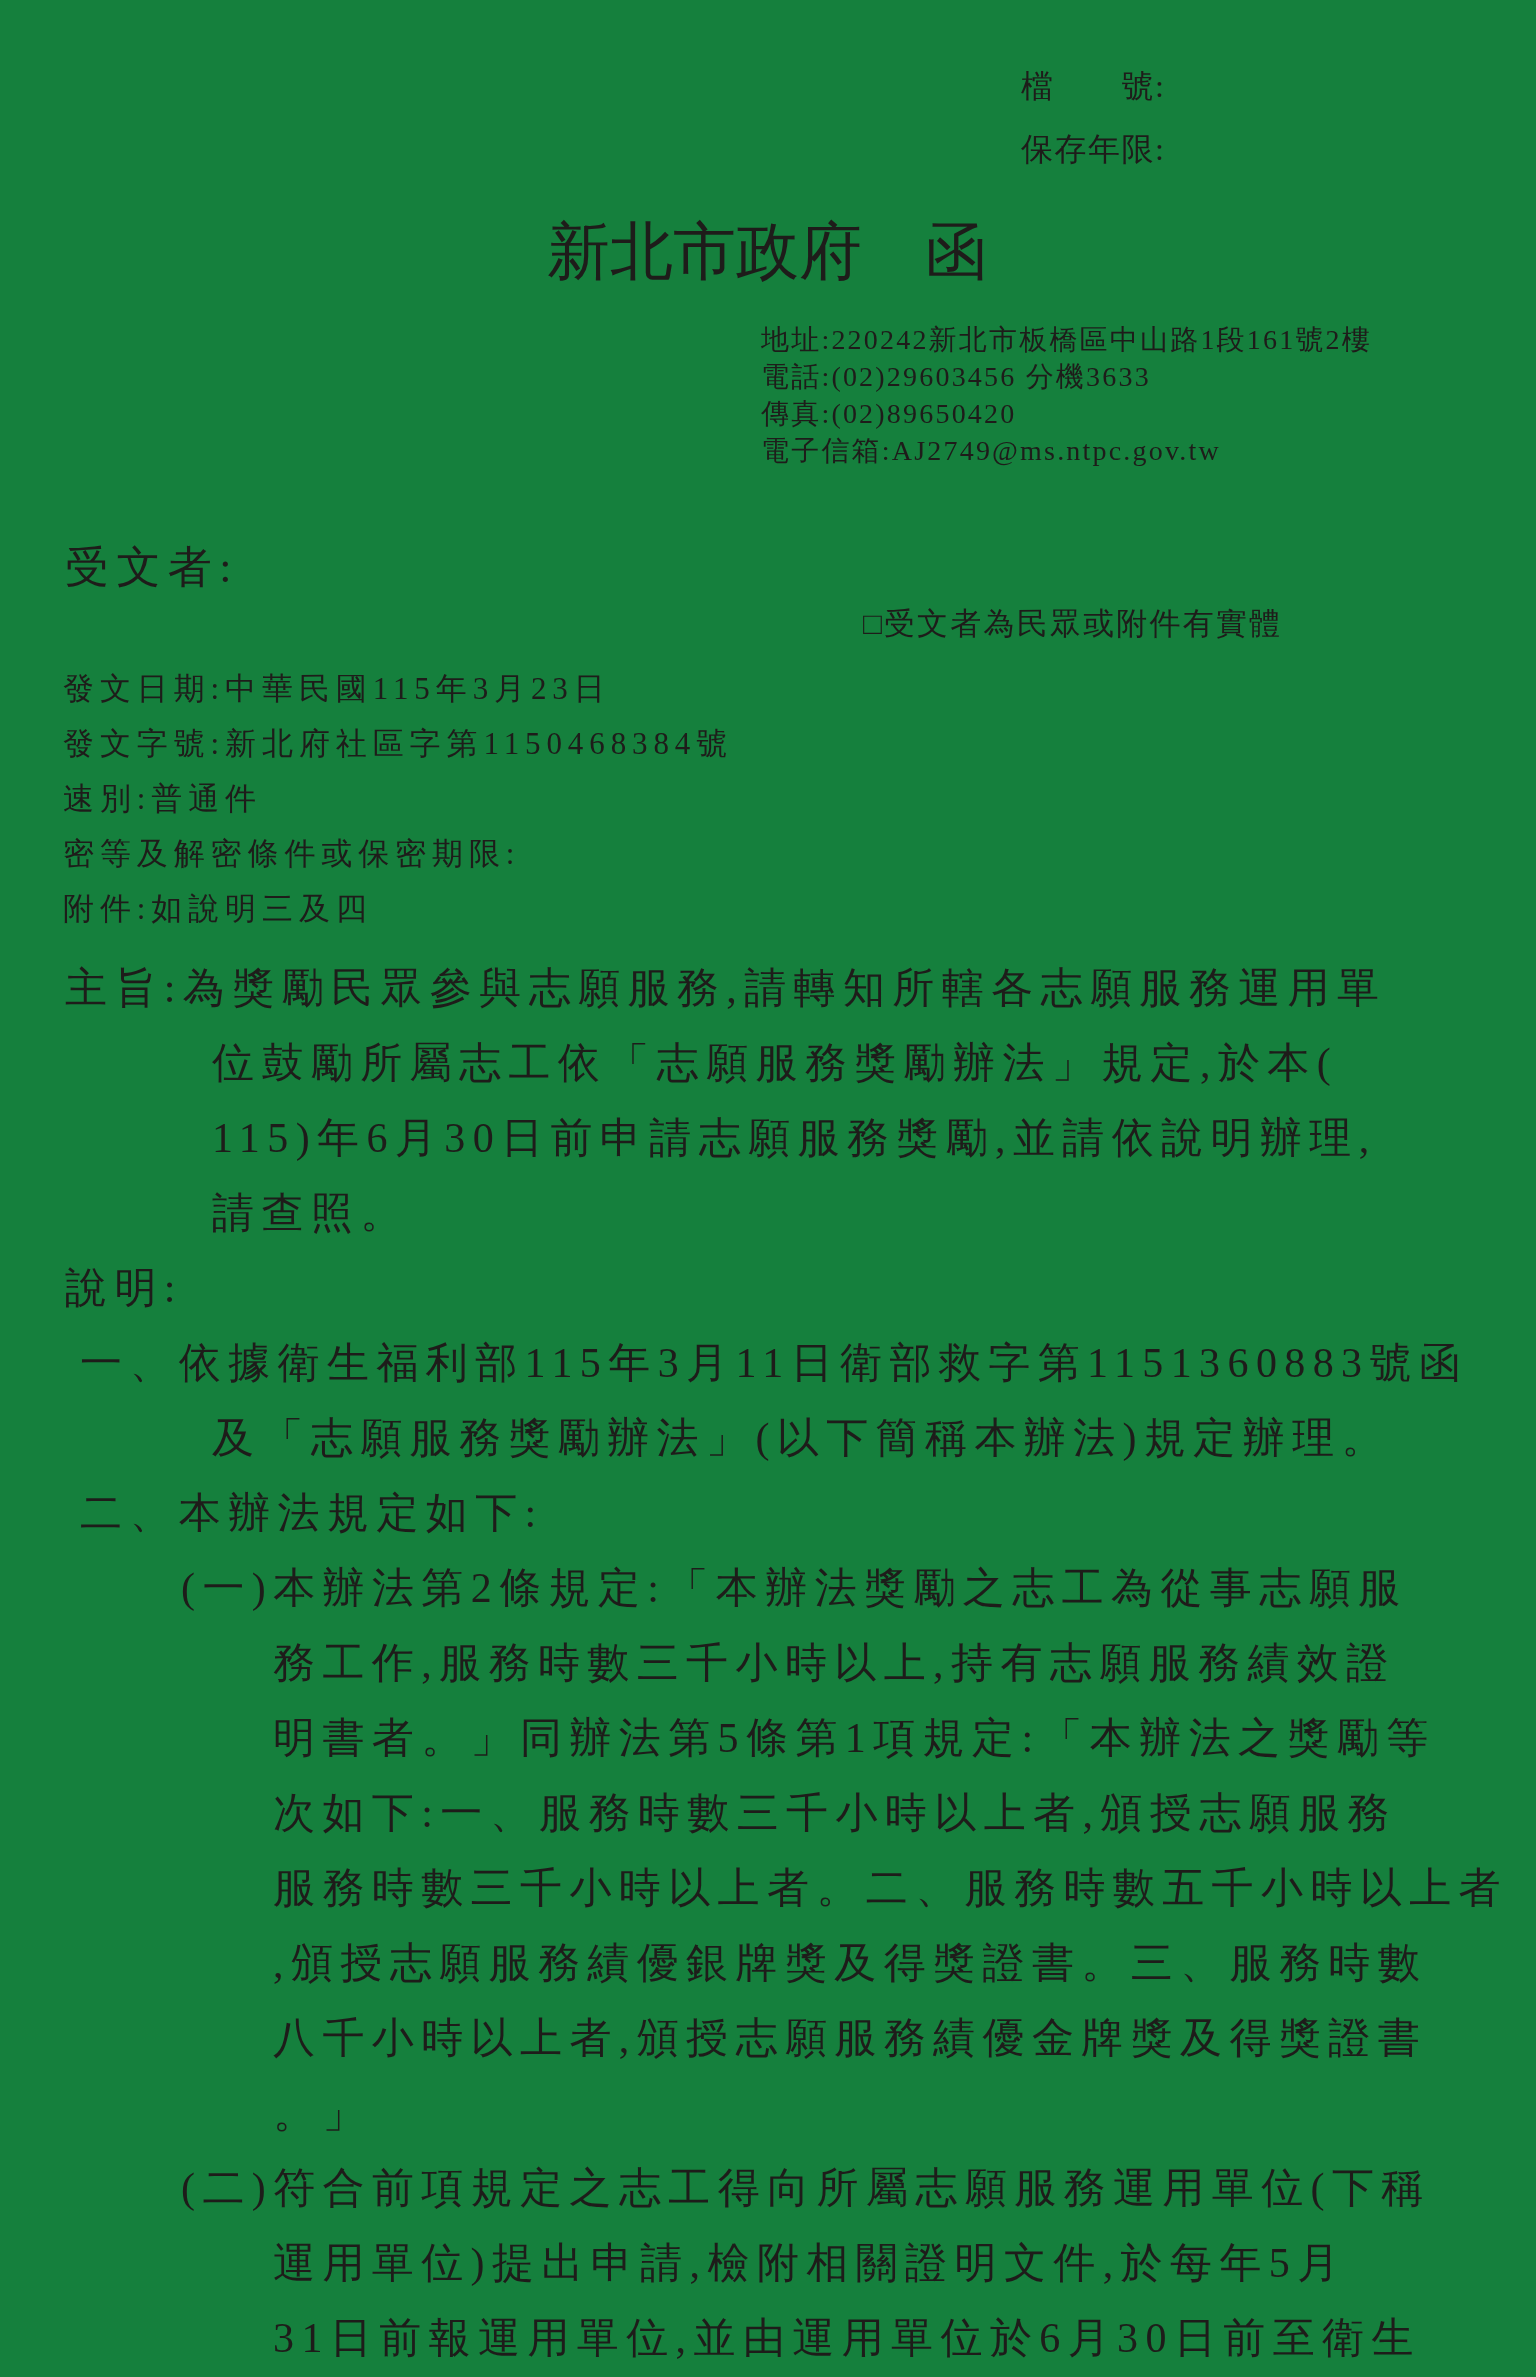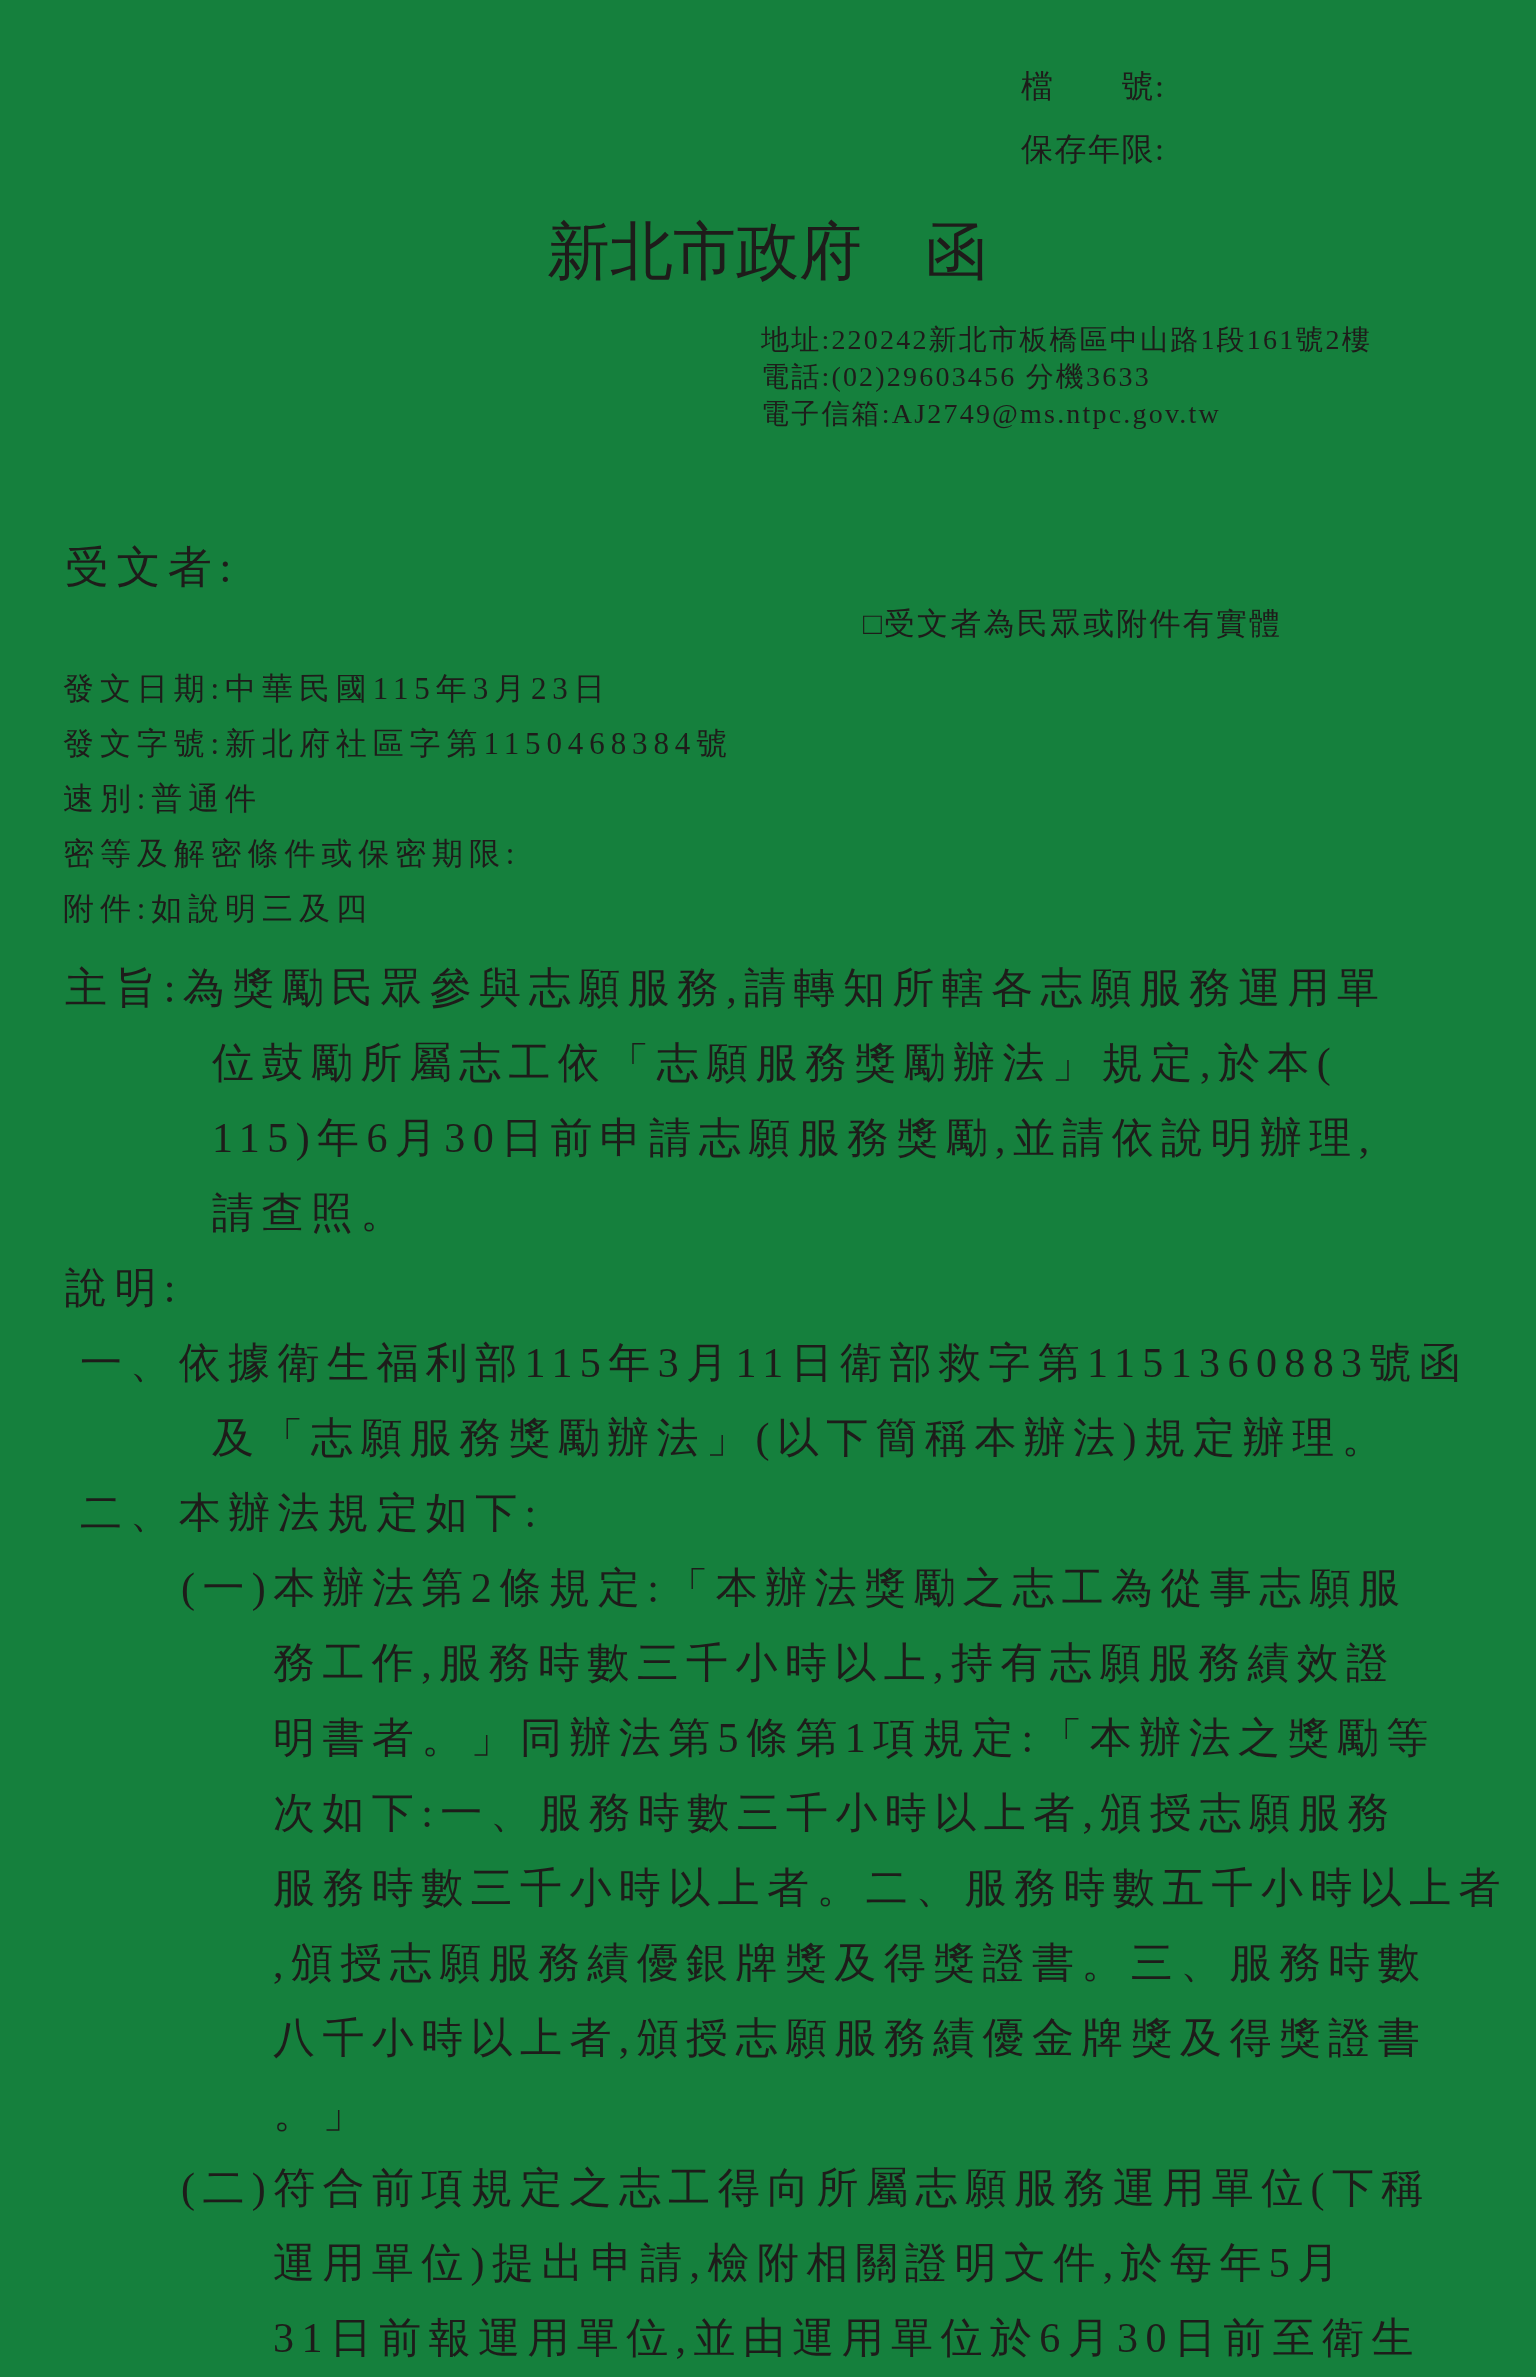--- a/index.html
+++ b/index.html
@@ -72,20 +72,21 @@
   <div class="fileno">
     <div>檔　　號:</div>
     <div>保存年限:</div>
   </div>
 
   <div class="doc-title">新北市政府　函</div>
 
   <div class="contact">
     <div>地址:220242新北市板橋區中山路1段161號2樓</div>
     <div>電話:(02)29603456 分機3633</div>
+    <div>傳真:(02)89650420</div>
     <div>電子信箱:AJ2749@ms.ntpc.gov.tw</div>
   </div>
 
   <div class="recipient">受文者:</div>
 
   <div class="checkbox-line">□受文者為民眾或附件有實體</div>
 
   <div class="meta">
       <div class="meta-line">發文日期:中華民國115年3月23日</div>
       <div class="meta-line">發文字號:新北府社區字第1150468384號</div>

